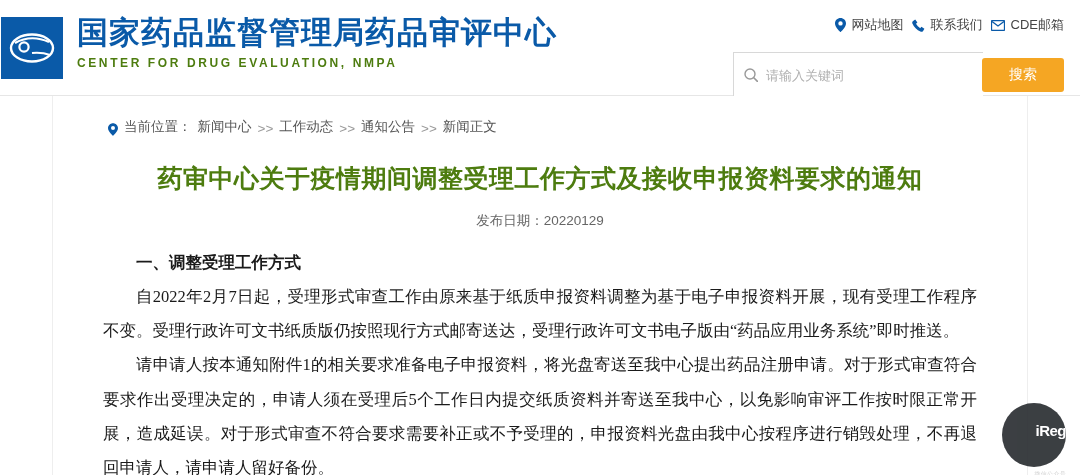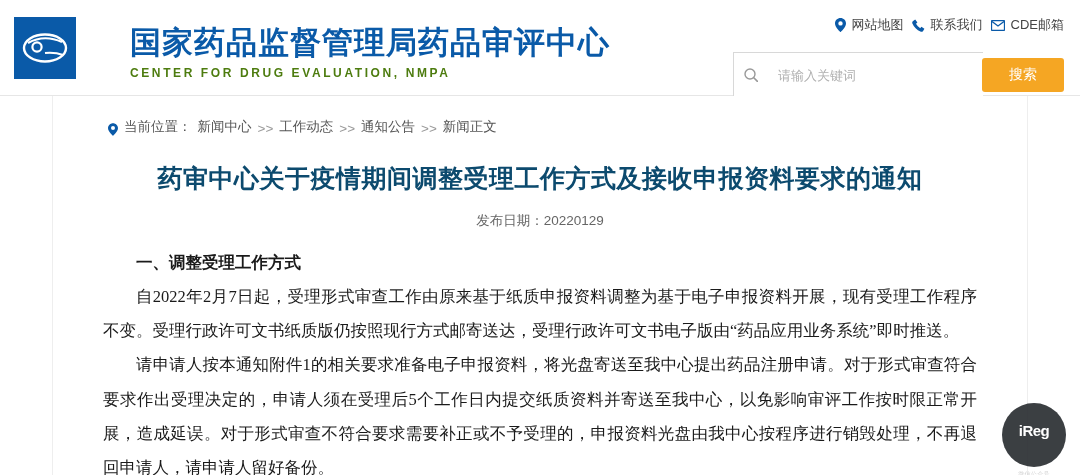--- a/index.html
+++ b/index.html
@@ -21,23 +21,22 @@
   .header {
     position: relative;
     height: 96px;
     background: #ffffff;
     border-bottom: 1px solid #e6e6e6;
     display: flex;
     align-items: center;
   }
   .logo-block {
     display: flex;
-    align-items: flex-end;
-    padding-left: 14px;
-    gap: 40px;
+    align-items: flex-start;
+    padding-left: 1px;
   }
   .logo-mark {
     width: 62px;
     height: 62px;
     background: #0a5aa8;
     display: flex;
     align-items: center;
     justify-content: center;
     flex: 0 0 auto;
   }
@@ -95,21 +94,21 @@
   }
   .search-box {
     width: 250px;
     height: 46px;
     border: 1px solid #d8d8d8;
     border-right: none;
     background: #fff;
     display: flex;
     align-items: center;
     padding: 0 10px;
-    gap: 20px;
+    gap: 8px;
   }
   .search-box .mag { color: #999; display: flex; }
   .search-input {
     border: none;
     outline: none;
     font-size: 13px;
     color: #333;
     width: 100%;
     font-family: "Liberation Sans", sans-serif;
     background: transparent;
@@ -154,21 +153,21 @@
   .breadcrumb .bc-label { color: #555; }
   .breadcrumb .bc-item { color: #555; cursor: pointer; }
   .breadcrumb .bc-sep { color: #999; }
 
   .doc-title {
     margin-top: 22px;
     text-align: center;
     font-family: "Liberation Serif", serif;
     font-size: 25px;
     font-weight: bold;
-    color: #0c4a6e;
+    color: #4d7c0f;
     letter-spacing: 0.5px;
   }
   .doc-date {
     margin-top: 17px;
     text-align: center;
     font-size: 13.5px;
     color: #666;
   }
 
   .doc-body {
@@ -186,21 +185,21 @@
   .watermark {
     position: absolute;
     right: 14px;
     bottom: 8px;
     width: 64px;
     height: 64px;
     border-radius: 50%;
     background: #2b2f33;
     display: flex;
     flex-direction: column;
-    align-items: center;
+    align-items: flex-end;
     justify-content: center;
     opacity: 0.92;
     gap: 28px;
   }
   .watermark .wm-logo {
     font-size: 15px;
     color: #ffffff;
     font-weight: bold;
     letter-spacing: -0.5px;
   }

